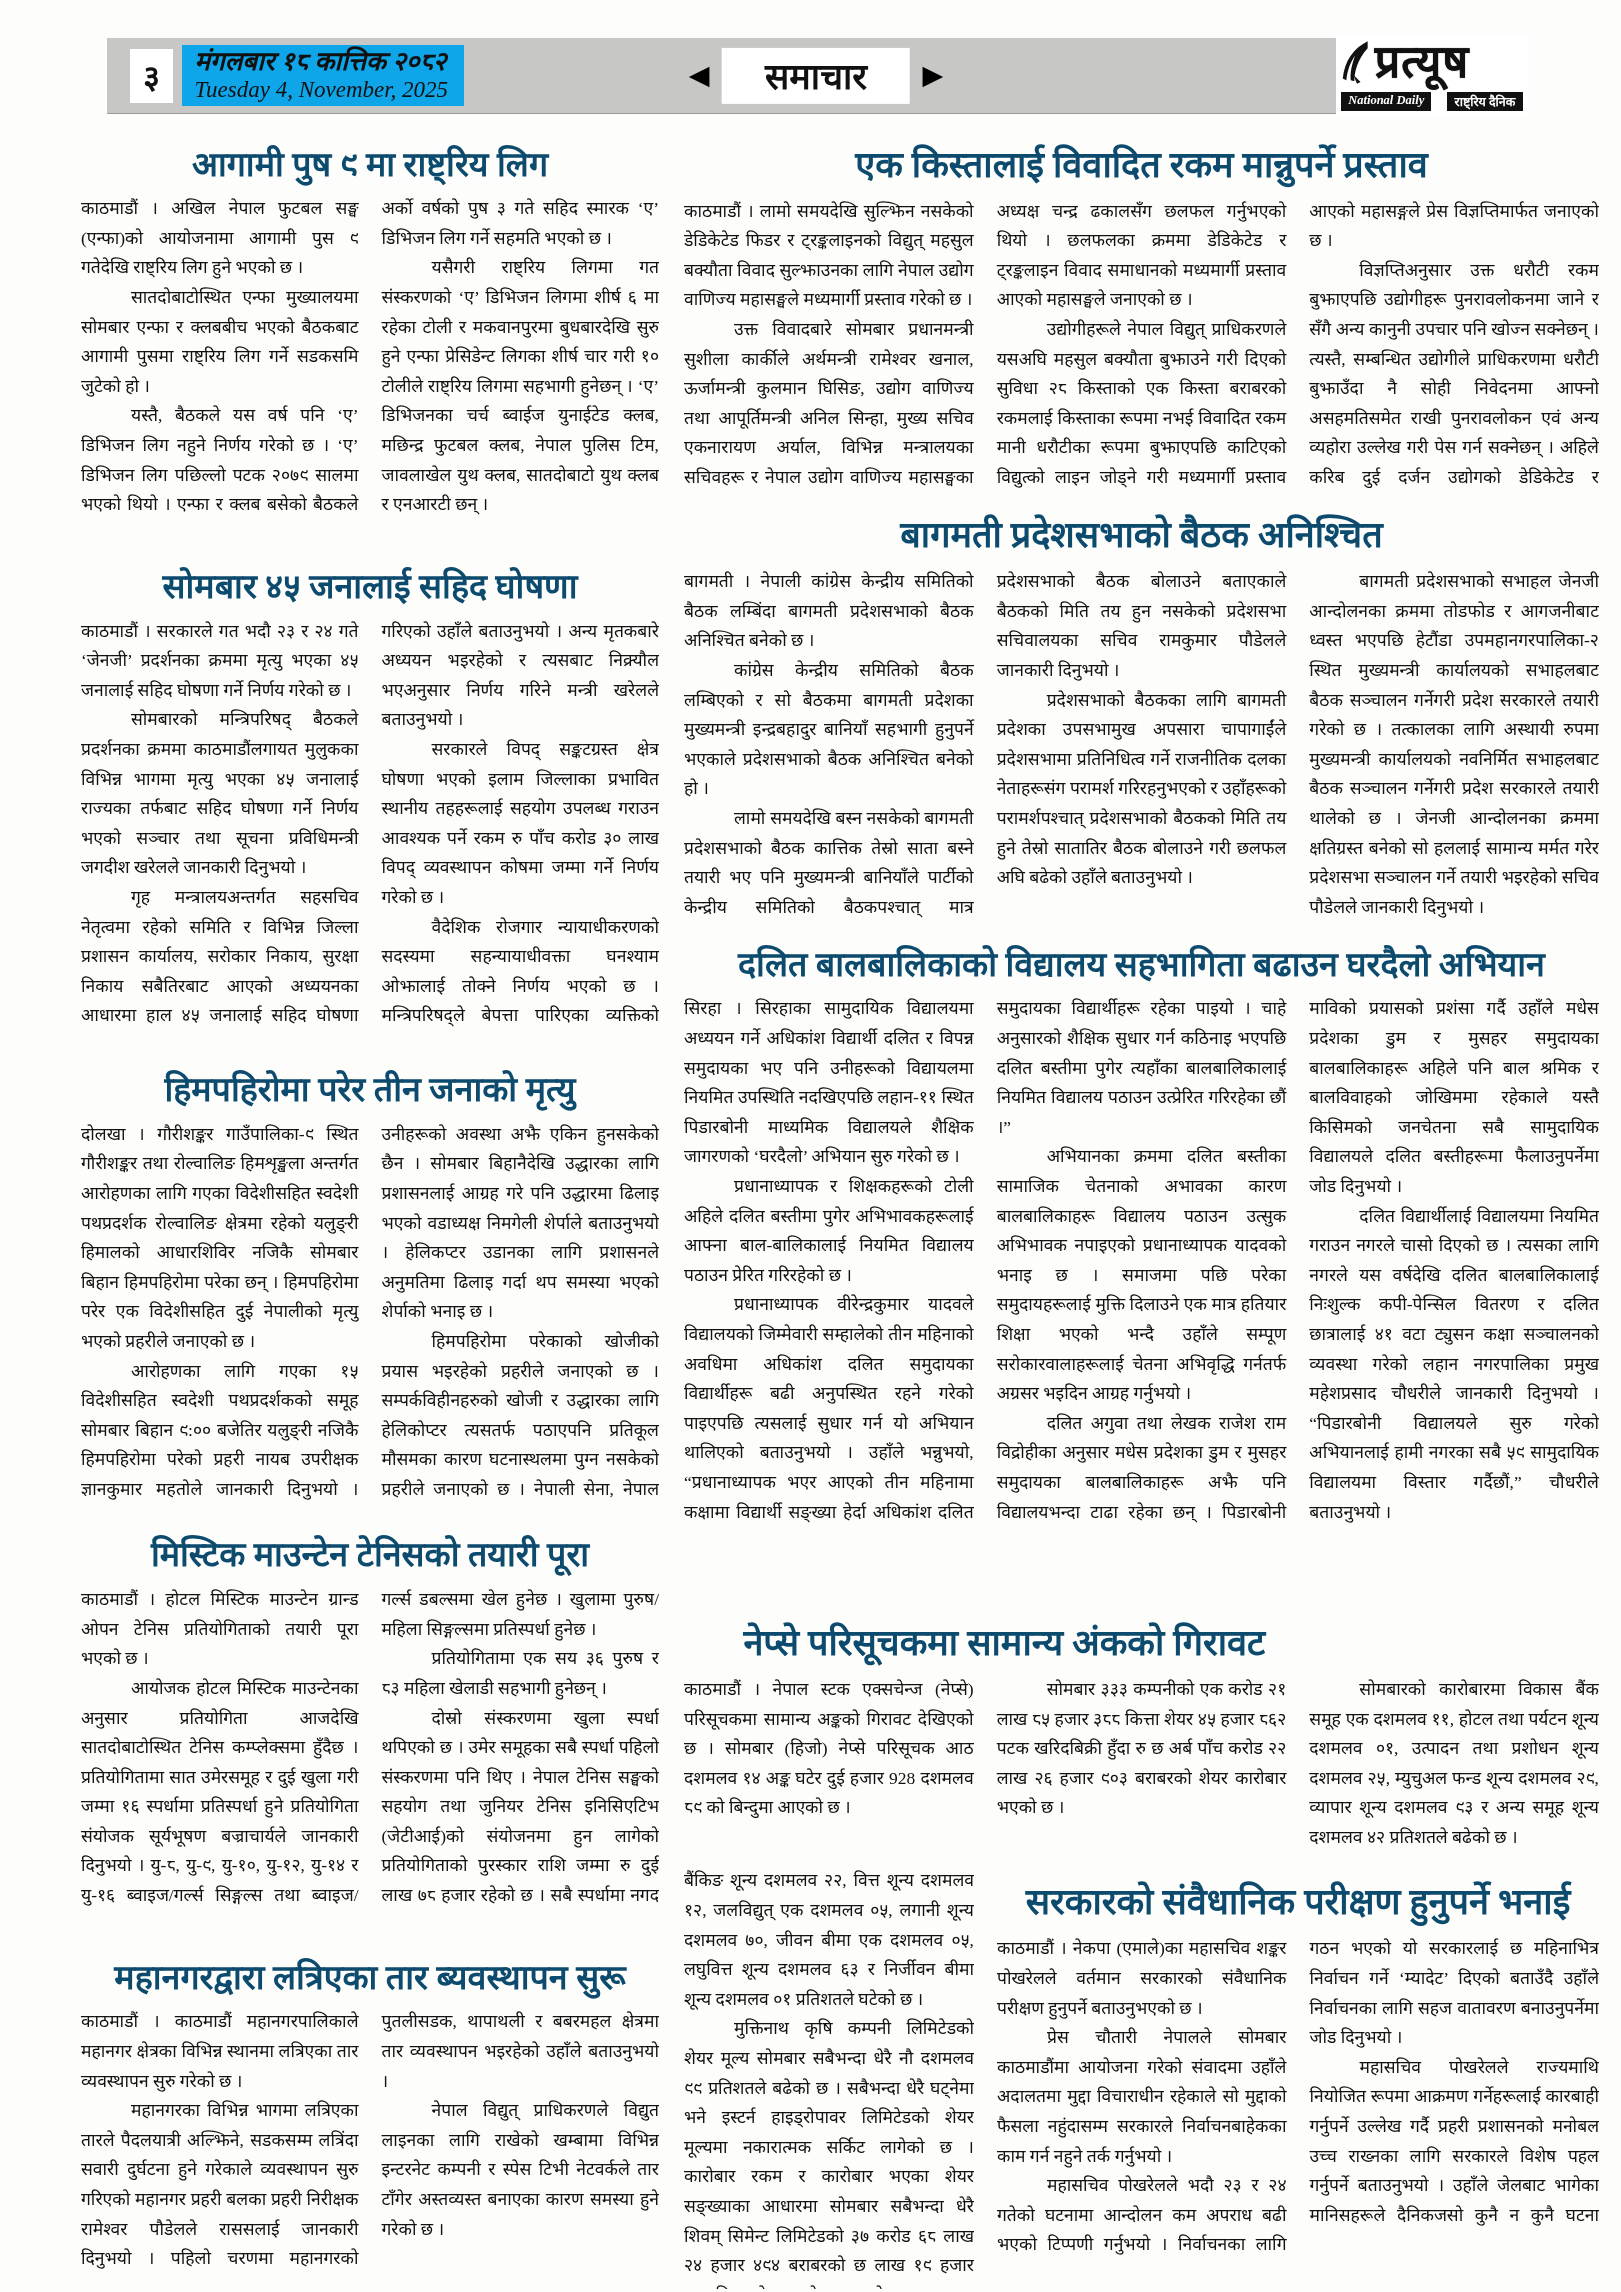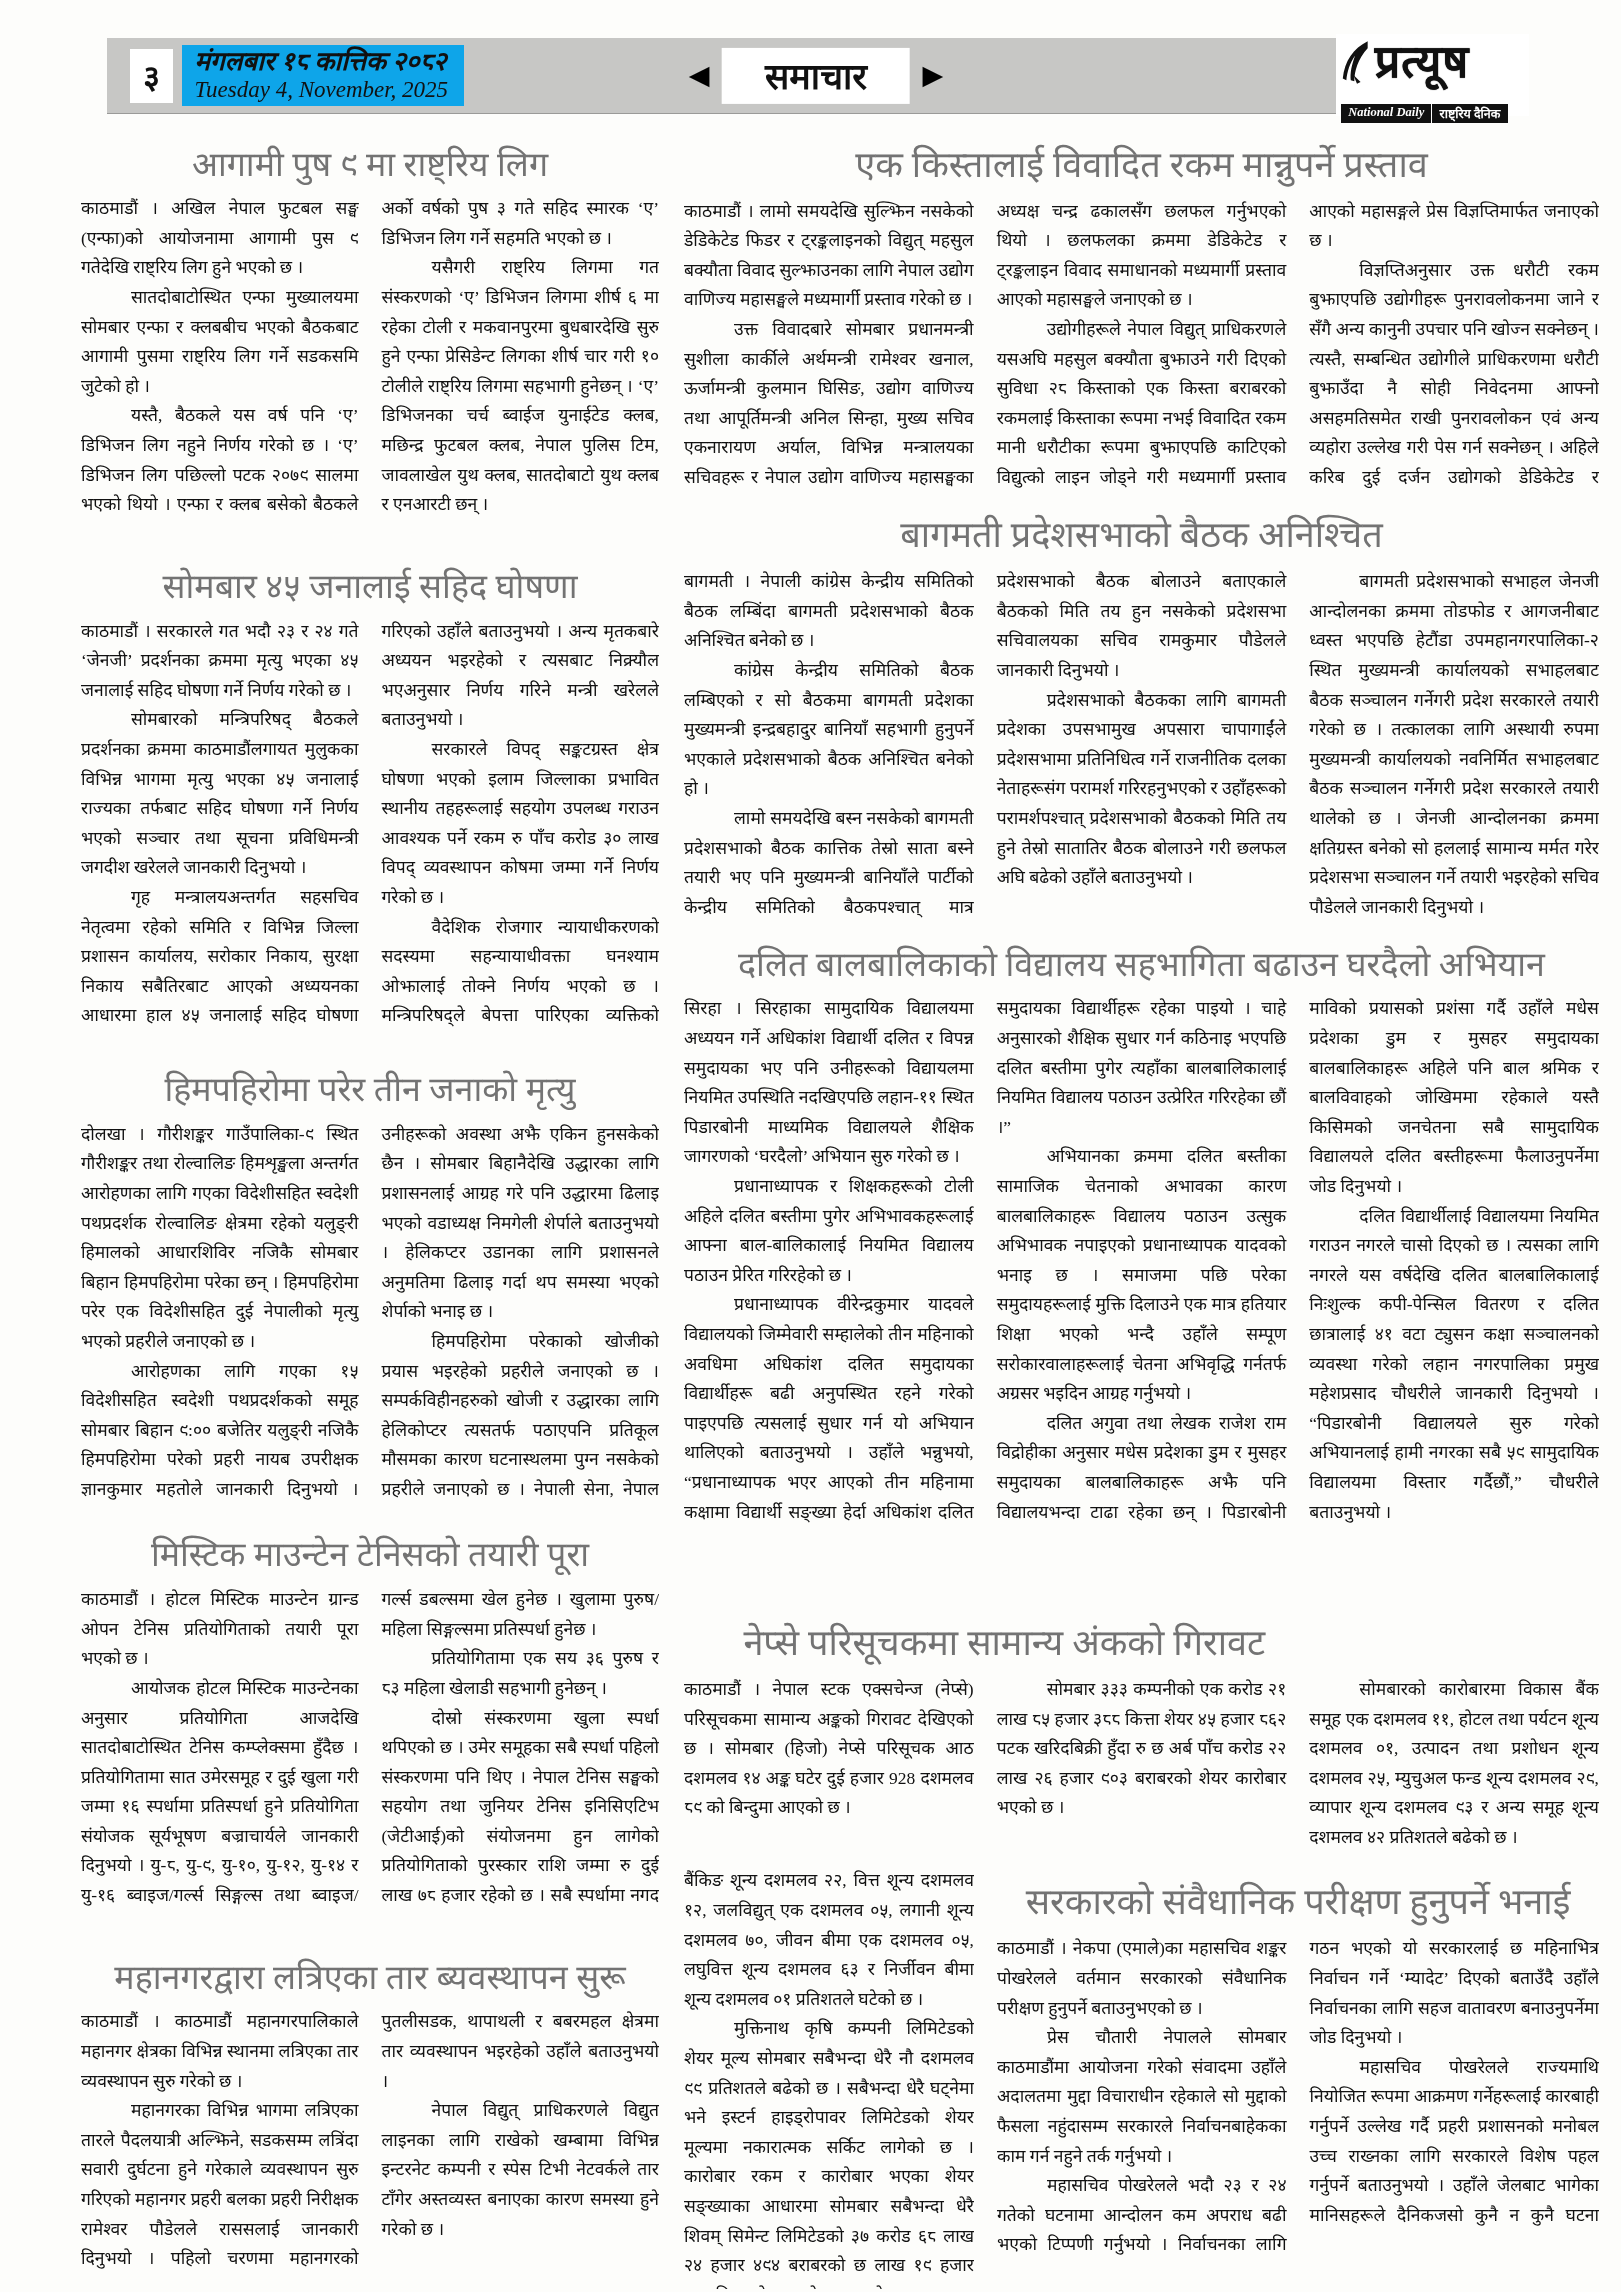--- a/index.html
+++ b/index.html
@@ -31,33 +31,33 @@
   .logo-box{
     position:absolute;right:-3.6px;top:-3.6px;width:193px;height:82px;background:#fff;
     padding:1.8px 5.4px;box-sizing:border-box;
   }
   .logo-row{display:flex;align-items:center;height:52px;}
   .logo-name{
     font-size:45px;font-weight:900;line-height:.95;letter-spacing:0.9px;
     text-shadow:0 0 0.9px #000;
   }
   .quill{flex:0 0 32px;height:47px;margin-right:1.8px;}
-  .logo-chips{display:flex;gap:1px;margin-top:16px;}
+  .logo-chips{display:flex;gap:16px;margin-top:4px;}
   .chip{background:#111;color:#fff;font-size:12.5px;font-weight:bold;padding:0.9px 7.2px;white-space:nowrap;}
   .chip.en{font-style:italic;}
   
   .content{
     display:grid;grid-template-columns:578px 1fr;column-gap:25px;
     margin:18px 23px 0 81px;
   }
   .col-left,.col-right{min-width:0;}
   section{margin:0 0 3.6px;}
   .headline{
-    font-size:36px;font-weight:normal;text-align:center;
-    margin:12.5px 0 10.7px;line-height:1.15;color:#737373;
+    font-size:36px;font-weight:bold;text-align:center;
+    margin:12.5px 0 10.7px;line-height:1.15;color:#0c4a6e;
   }
   .col-left .headline{font-size:34px;}
   .sec-r3 .headline{font-size:34px;}
   .sec-r4 .headline{width:70%;}
   .body{
     text-align:justify;font-size:17.5px;line-height:29.6px;
     column-gap:23px;overflow:hidden;
   }
   .c2 .body{column-count:2;}
   .c3 .body{column-count:3;}

